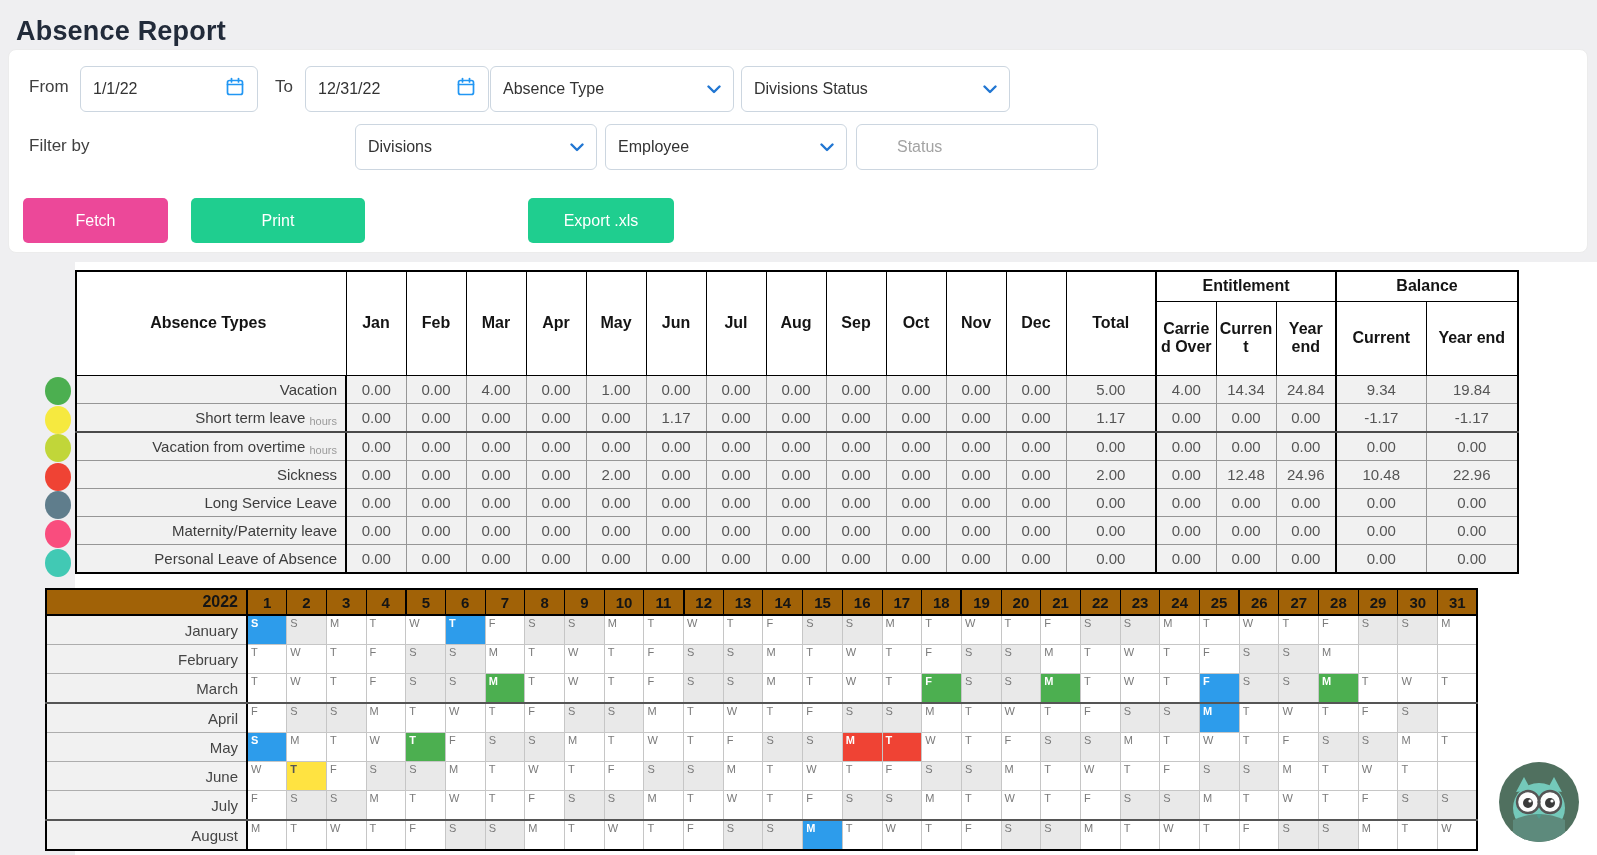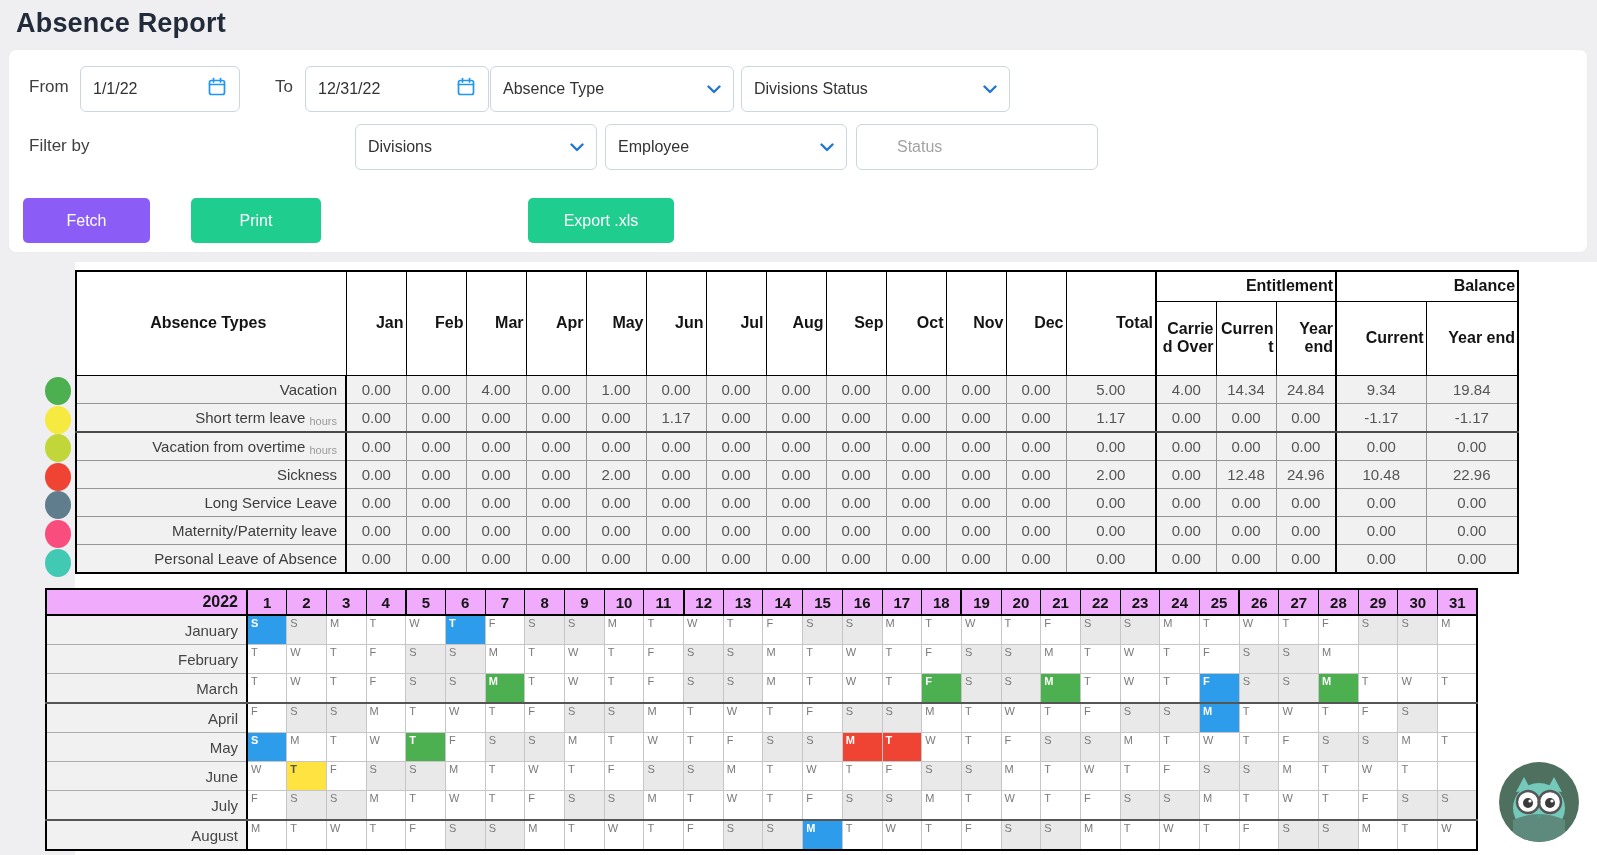--- a/index.html
+++ b/index.html
@@ -1,17 +1,17 @@
 <!DOCTYPE html>
 <html><head>
 <meta charset="utf-8">
 <style>
   html,body{margin:0;padding:0;width:1597px;height:855px;overflow:hidden;
     background:#efeff1;font-family:"Liberation Sans","DejaVu Sans",sans-serif;}
-  #page-title{position:absolute;left:16px;top:8px;font-size:27px;font-weight:600;
+  #page-title{position:absolute;left:16px;top:16px;font-size:27px;font-weight:600;
     color:#222b3a;margin:0;letter-spacing:.2px;}
   
   #filter-card{position:absolute;left:8px;top:49px;width:1580px;height:204px;
     background:#fff;border:1px solid #ececec;border-radius:8px;box-sizing:border-box;}
   .flabel{position:absolute;font-size:17px;color:#404040;}
   .ctrl{position:absolute;height:46px;background:#fff;border:1px solid #ccd6e0;
     border-radius:6px;display:flex;align-items:center;box-sizing:border-box;
     padding:0 12px;font-size:16px;color:#333;cursor:pointer;}
   .ctrl .txt{flex:1;white-space:nowrap;overflow:hidden;}
   .chev{flex:0 0 auto;margin-left:8px;}
@@ -19,33 +19,33 @@
   input.ctrl::placeholder{color:#a3a3a3;}
   .btn{position:absolute;height:45px;border:none;border-radius:5px;color:#fff;
     font-size:16px;font-family:inherit;cursor:pointer;top:148px;}
   
   #summary-wrap{position:absolute;left:45px;top:270px;}
   #white-panel{position:absolute;left:75px;top:262px;width:1522px;height:593px;background:#fff;}
   .dot{position:absolute;left:0;width:26px;height:28px;border-radius:50%;}
   #summary{border-collapse:collapse;table-layout:fixed;width:1442px;margin-left:30px;
     border:2px solid #000;background:#fff;}
   #summary th{border:1px solid #000;background:#fff;font-weight:bold;color:#141414;
-    font-size:16px;padding:0 2px;word-wrap:break-word;text-align:right;}
+    font-size:16px;padding:0 2px;word-wrap:break-word;}
   #summary tr.h1{height:30px;} #summary tr.h2{height:74px;}
   #summary th.rlab{text-align:center;padding-right:8px;}
   #summary td{border:1px solid #969696;background:#f1f1f1;text-align:center;
     font-size:15px;color:#555;height:27px;padding:0 2px;}
   #summary td.rlabel{text-align:right;padding-right:8px;color:#3d3d3d;}
   #summary .unit{font-size:11px;color:#9a9a9a;position:relative;top:2px;}
   #summary .bL, #summary th.bL{border-left:2px solid #000;}
   #summary tr.thick td{border-bottom:2px solid #4a4a4a;}
   
   #calendar-wrap{position:absolute;left:45px;top:588px;}
   #calendar{border-collapse:collapse;table-layout:fixed;border:2px solid #000;background:#fff;}
-  #calendar th{border:1px solid #000;border-bottom:2px solid #000;background:#f0abfc;
+  #calendar th{border:1px solid #000;border-bottom:2px solid #000;background:#a16207;
     height:24px;font-size:15px;font-weight:bold;color:#151515;padding:0;}
   #calendar th.ylabel{text-align:right;padding-right:8px;font-size:16px;}
   #calendar th.wk{border-left:2px solid #000;}
   #calendar td.mlabel{background:#f1f1f1;text-align:right;padding:0 8px 0 0;
     font-size:15px;color:#454545;border:1px solid #adadad;height:27px;}
   #calendar td.dcell{border:1px solid #c6c6c6;background:#fff;font-size:11px;
     color:#7a7a7a;text-align:left;vertical-align:top;padding:1px 0 0 3px;
     height:27px;line-height:12px;}
   #calendar td.wknd{background:#e9e9e9;}
   #calendar td.empty{background:#fff;}
@@ -56,21 +56,21 @@
   #owl{position:absolute;left:1497px;top:760px;width:84px;height:84px;cursor:pointer;}
 </style>
 </head>
 <body>
 
 <h1 id="page-title">Absence Report</h1>
 
 <div id="filter-card">
 
   <span class="flabel" style="left:20px;top:27px;">From</span>
-  <div class="ctrl" style="left:71px;top:16px;width:160px;">
+  <div class="ctrl" style="left:71px;top:16px;width:178px;">
     <span class="txt">1/1/22</span>
     <span class="chev">
       <svg width="20" height="20" viewBox="0 0 20 20">
           <g fill="none" stroke="#2196f3" stroke-width="1.7" stroke-linecap="round">
             <rect x="2.5" y="3.5" width="15" height="14" rx="2"></rect>
             <line x1="2.5" y1="7.5" x2="17.5" y2="7.5"></line>
             <line x1="6.5" y1="1.5" x2="6.5" y2="5"></line>
             <line x1="13.5" y1="1.5" x2="13.5" y2="5"></line>
           </g>
         </svg>
@@ -119,22 +119,22 @@
   <div class="ctrl" style="left:596px;top:74px;width:242px;">
     <span class="txt">Employee</span>
     <span class="chev">
       <svg width="14" height="9" viewBox="0 0 14 9">
           <path d="M1.5 1.5 L7 7 L12.5 1.5" fill="none" stroke="#2176d2" stroke-width="2.4" stroke-linecap="round" stroke-linejoin="round"></path>
         </svg>
     </span>
   </div>
   <input class="ctrl" style="left: 847px; top: 74px; width: 242px;" placeholder="Status">
 
-  <button class="btn" style="left: 14px; width: 127px; background: #8b5cf6;">Fetch</button>
-  <button class="btn" style="left: 182px; width: 130px; background: rgb(31, 206, 143);">Print</button>
+  <button class="btn" style="left: 14px; width: 145px; background: #ec4899;">Fetch</button>
+  <button class="btn" style="left: 182px; width: 174px; background: rgb(31, 206, 143);">Print</button>
   <button class="btn" style="left: 519px; width: 146px; background: rgb(31, 206, 143);">Export .xls</button>
 </div>
 
 <div id="white-panel"></div>
 
 <div id="summary-wrap">
   <div id="dots">
       <span class="dot" style="background: rgb(76, 175, 80); top: 107px;"></span>
       <span class="dot" style="background: rgb(246, 233, 63); top: 135.6px;"></span>
       <span class="dot" style="background: rgb(193, 214, 57); top: 164.2px;"></span>

